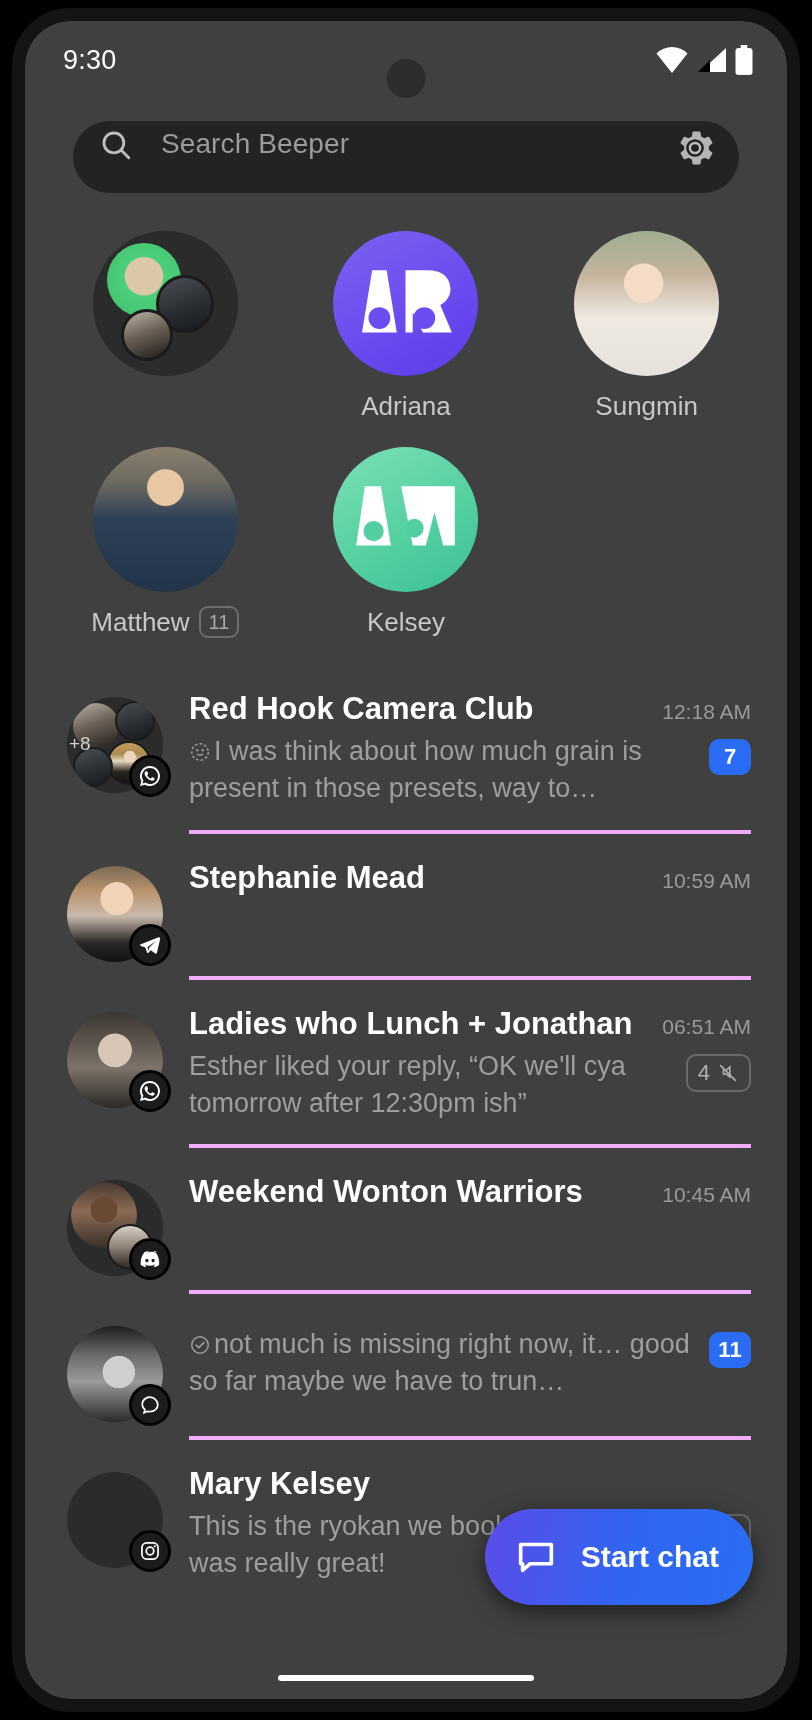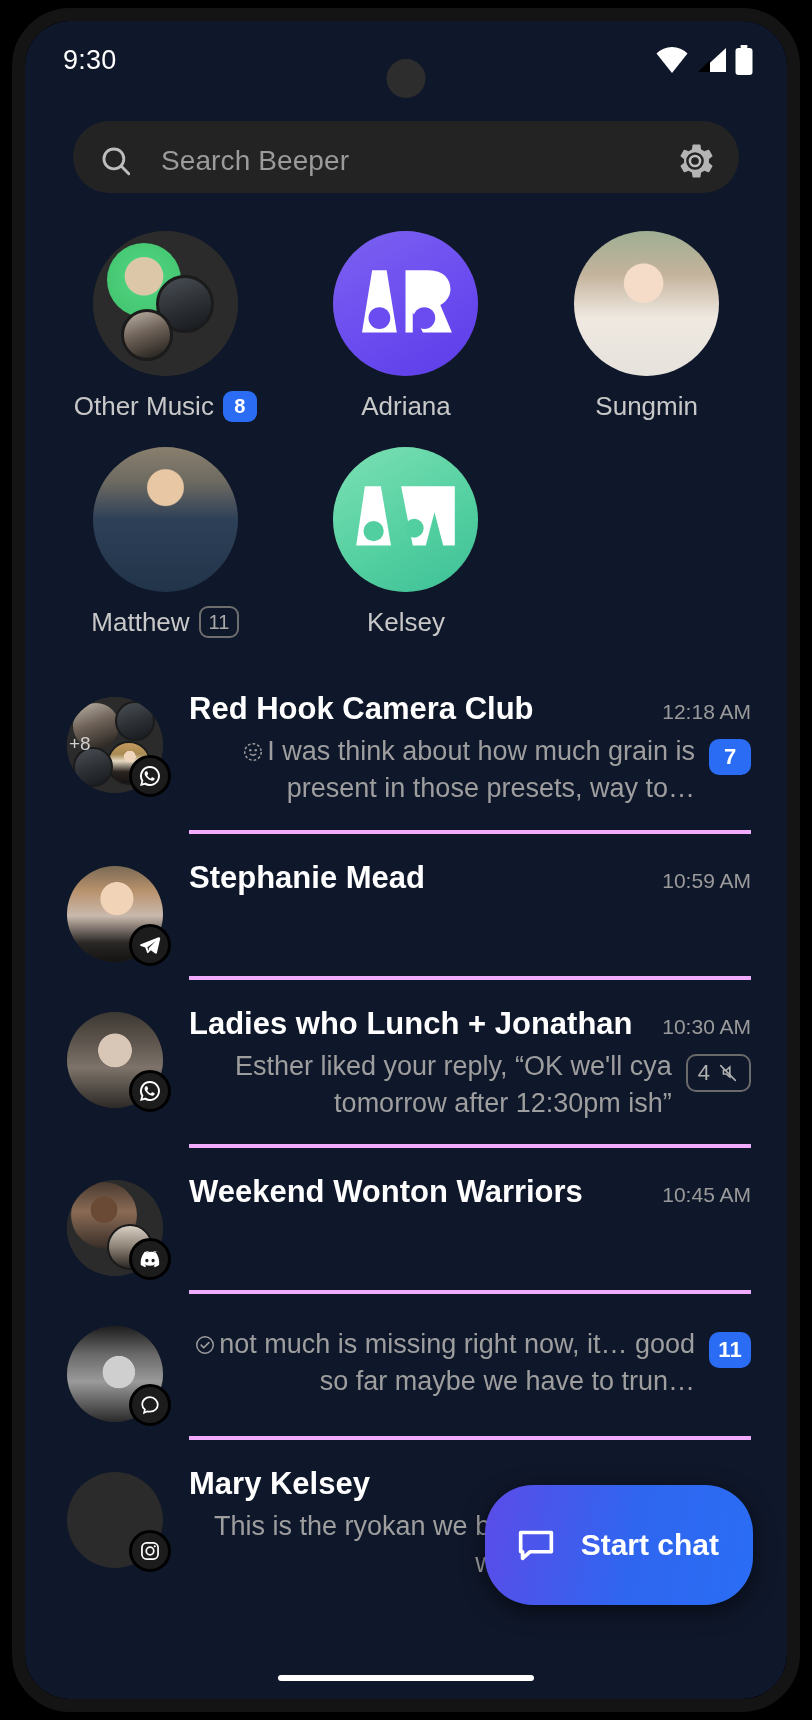--- a/index.html
+++ b/index.html
@@ -17,21 +17,21 @@
     width: 788px; height: 1704px;
     background: #0a0a0a;
     border: 13px solid #141414;
     border-radius: 58px;
     box-shadow: 0 0 0 3px #000 inset;
     overflow: hidden;
   }
   #screen {
     position: absolute;
     left: 0; top: 0; right: 0; bottom: 0;
-    background: #0f172a;
+    background: #404040;
     border-radius: 45px;
     overflow: hidden;
   }
 
   
   #status-bar {
     position: relative;
     height: 78px;
     display: flex;
     align-items: center;
@@ -58,21 +58,21 @@
   }
   .si { display: block; }
 
   
   #search-bar {
     margin: 22px 48px 0 48px;
     height: 72px;
     background: #232323;
     border-radius: 36px;
     display: flex;
-    align-items: center;
+    align-items: flex-start;
     padding: 7px 24px 0 26px;
   }
   #search-input-text {
     flex: 1;
     color: #9b9b9b;
     font-size: 28px;
     margin-left: 28px;
     letter-spacing: .1px;
   }
 
@@ -221,21 +221,20 @@
     display: flex;
     align-items: flex-start;
     margin-top: 6px;
   }
   .chat-preview {
     color: #9e9e9e;
     font-size: 27px;
     line-height: 1.38;
     flex: 1;
     min-width: 0;
-    text-align: right;
   }
   .chat-preview .mention { color: #5a8dfb; }
   .pre-icon {
     display: inline-block;
     vertical-align: -3px;
     margin-right: 3px;
   }
   .chat-right {
     margin-left: 14px;
     padding-top: 6px;
@@ -278,21 +277,21 @@
     align-items: center;
     gap: 7px;
     padding: 0 10px;
   }
 
   
   #start-chat-fab {
     position: absolute;
     right: 34px;
     bottom: 94px;
-    height: 120px;
+    height: 96px;
     border-radius: 48px;
     background: linear-gradient(100deg,#5b4ce8 0%,#2f66f0 55%,#2a6df4 100%);
     display: flex;
     align-items: center;
     padding: 0 34px 0 28px;
     gap: 22px;
     box-shadow: 0 6px 22px rgba(0,0,0,.55);
   }
   #start-chat-label {
     color: #fff;
@@ -350,24 +349,20 @@
 
   <div id="pinned-grid">
 
     <div class="pinned-cell">
       <div class="pinned-avatar">
         <div style="position:absolute;inset:0;background:#2b2b2b;border-radius:50%;"></div>
         <div class="ph-dog" style="position:absolute;left:14px;top:12px;width:74px;height:74px;border-radius:50%;"></div>
         <div class="ph-dark1" style="position:absolute;left:63px;top:44px;width:58px;height:58px;border-radius:50%;border:3px solid #1b1b1b;"></div>
         <div class="ph-dark2" style="position:absolute;left:28px;top:78px;width:52px;height:52px;border-radius:50%;border:3px solid #1b1b1b;"></div>
       </div>
-      <div class="pinned-label-row">
-        <span class="pinned-label">Other Music</span>
-        <span class="badge-blue">8</span>
-      </div>
     </div>
 
     <div class="pinned-cell">
       <div class="pinned-avatar">
         <div class="grad-ar"></div>
         <svg class="mono-svg" viewBox="0 0 100 100">
           <path fill="#fff" d="M27 27 L37 27 L44 70 L20 70 Z"></path>
           <circle cx="32" cy="60" r="7.5" fill="#6b4cf0"></circle>
           <path fill="#fff" d="M50 27 L66 27 C76 27 81 33 81 40 C81 45 78 49 74 51 L82 70 L62 70 L55 56 L55 70 L50 70 Z"></path>
           <circle cx="63" cy="60" r="7.5" fill="#6b4cf0"></circle>
@@ -481,21 +476,21 @@
         <div class="plat-badge">
           <svg width="24" height="24" viewBox="0 0 24 24">
             <path fill="#fff" d="M12 2a10 10 0 0 0-8.6 15.1L2 22l5-1.3A10 10 0 1 0 12 2zm0 2a8 8 0 1 1-4.2 14.8l-.3-.2-2.9.8.8-2.8-.2-.3A8 8 0 0 1 12 4z"></path>
             <path fill="#fff" d="M9.3 7.6c-.2-.4-.4-.4-.6-.4h-.5c-.2 0-.5.1-.7.4s-.9.9-.9 2.1.9 2.5 1 2.6c.1.2 1.7 2.8 4.2 3.8 2.1.8 2.5.7 3 .6s1.4-.6 1.6-1.2.2-1.1.2-1.2l-.5-.3-1.6-.8c-.2-.1-.4-.1-.6.1l-.8 1c-.1.2-.3.2-.5.1a6.6 6.6 0 0 1-2-1.2 7.4 7.4 0 0 1-1.3-1.7c-.1-.2 0-.4.1-.5l.4-.5.3-.5v-.5l-.8-1.9z"></path>
           </svg>
         </div>
       </div>
       <div class="chat-body">
         <div class="chat-top">
           <span class="chat-title">Ladies who Lunch + Jonathan</span>
-          <span class="chat-time">10:30 AM</span>
+          <span class="chat-time">06:51 AM</span>
         </div>
         <div class="chat-bottom">
           <div class="chat-preview">
             <span>Esther liked your reply, “OK we'll cya tomorrow after 12:30pm ish”</span>
           </div>
           <div class="chat-right">
             <span class="badge-count-muted">
               <span>4</span>
               <svg width="22" height="22" viewBox="0 0 24 24">
                 <path fill="none" stroke="#b0b0b0" stroke-width="1.7" d="M7 9v4h3l4 3.5V5.5L10 9H7z"></path>

